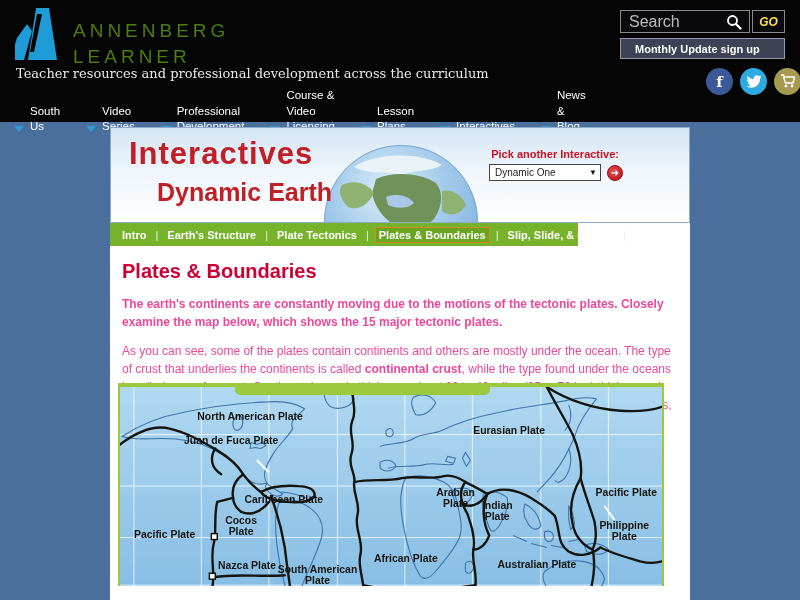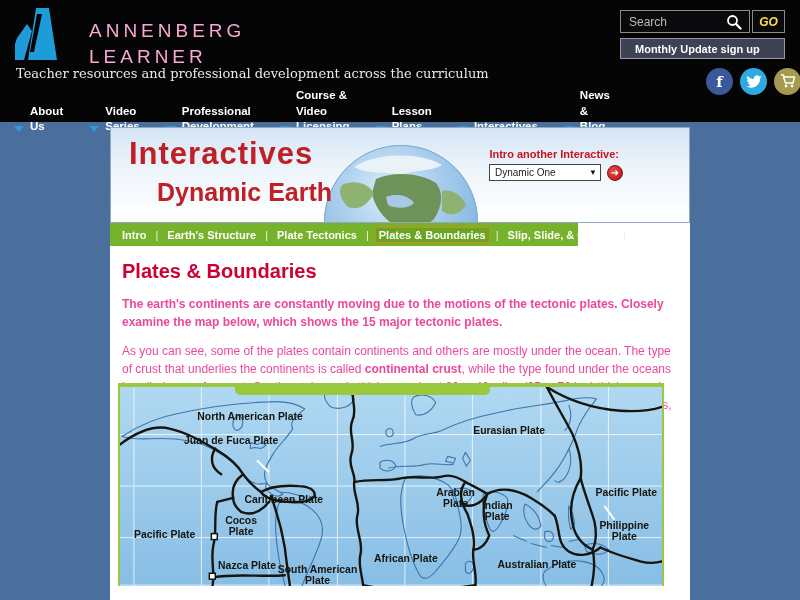--- a/index.html
+++ b/index.html
@@ -3,39 +3,39 @@
 <meta charset="utf-8">
 <style>
   * { margin:0; padding:0; box-sizing:border-box; }
   html,body { width:800px; height:600px; overflow:hidden; }
   body { background:#4b6f9d; font-family:"Liberation Sans", sans-serif; position:relative; }
 
   
   .header { position:absolute; top:0; left:0; width:800px; height:122px; background:#050505; }
   .logo { position:absolute; left:15px; top:8px; display:flex; align-items:flex-start; cursor:pointer; }
   .logo svg { display:block; }
-  .logo-text { color:#f9a8d4; font-size:19px; letter-spacing:4px; line-height:1.35; margin-left:28px; margin-top:10px; font-weight:400; }
+  .logo-text { color:#4d7c0f; font-size:19px; letter-spacing:4px; line-height:1.35; margin-left:12px; margin-top:10px; font-weight:400; }
   .tagline { position:absolute; left:16px; top:66px; color:#e9e9e9; font-family:"DejaVu Serif", serif; font-size:13px; }
 
   .search-wrap { position:absolute; left:620px; top:10px; display:flex; }
-  .search-input { width:130px; height:23px; background:#0a0a0c; border:1px solid #8a8a8a; color:#ccc; font-size:12px; padding:0 24px 0 8px; outline:none; }
+  .search-input { width:130px; height:23px; background:#0a0a0c; border:1px solid #8a8a8a; color:#ccc; font-size:16px; padding:0 24px 0 8px; outline:none; }
   .search-input::placeholder { color:#bbb; }
   .mag { position:absolute; left:106px; top:4px; pointer-events:none; }
   .go-btn { width:33px; height:23px; margin-left:2px; background:#0a0a0c; border:1px solid #8a8a8a; color:#fde047; font-size:12px; font-weight:bold; cursor:pointer;font-style:italic; }
   .signup-btn { position:absolute; left:620px; top:38px; width:165px; height:21px; background:#3d4254; border:1px solid #9199ab; color:#fff; font-size:11px; font-weight:bold; text-align:left; padding-left:14px; cursor:pointer; }
   .social { position:absolute; left:706px; top:68px; display:flex; gap:7px; }
   .soc { width:27px; height:27px; border-radius:50%; display:flex; align-items:center; justify-content:center; color:#fff; cursor:pointer; }
   .soc.fb { background:#3b5998; font-weight:bold; font-size:15px; font-family:"DejaVu Serif", serif; }
   .soc.tw { background:#2caae1; }
   .soc.cart { background:#a59a50; }
 
   .nav { position:absolute; left:14px; top:88px; width:600px; display:flex; align-items:flex-end; }
   .nav-item { display:flex; align-items:flex-end; margin-right:26px; cursor:pointer; color:#fff; font-size:11.5px; }
   .tri { width:0; height:0; border-left:5px solid transparent; border-right:5px solid transparent; border-top:6px solid #2f9bd6; margin:0 6px 3px 0; }
-  .nav-lines { line-height:1.35;font-weight:bold; }
+  .nav-lines { line-height:1.35; }
   .nav-lines span { display:block; }
 
   
   .content { position:absolute; left:110px; top:127px; width:580px; height:473px; background:#fff; overflow:hidden; }
 
   
   .banner { position:relative; width:580px; height:96px; background:linear-gradient(#d5e5f4 0%, #eef5fb 45%, #ffffff 100%); border:1px solid #8fa9c9; overflow:hidden; }
   .banner-title { position:absolute; left:18px; top:8px; color:#bf2026; font-size:31px; font-weight:bold; letter-spacing:1px; }
   .banner-sub { position:absolute; left:46px; top:50px; color:#bf2026; font-size:25px; font-weight:bold; }
   .globe { position:absolute; left:213px; top:17px; }
@@ -104,21 +104,21 @@
         <circle cx="6" cy="12" r="1.4" fill="#fff"></circle>
         <circle cx="12" cy="12" r="1.4" fill="#fff"></circle>
       </svg>
     </div>
   </div>
 
   <div class="nav">
     <div class="nav-item">
       <span class="tri"></span>
       <span class="nav-lines">
-          <span>About Us</span>
+          <span>South Us</span>
           <span></span>
         </span>
     </div>
     <div class="nav-item">
       <span class="tri"></span>
       <span class="nav-lines">
           <span>Video Series</span>
           <span></span>
         </span>
     </div>
@@ -179,21 +179,21 @@
         <path d="M30,22 C50,8 95,6 118,20 C104,28 90,24 78,30 C64,26 44,30 30,22 Z" fill="#e9f2f7"></path>
         <path d="M52,34 C70,26 96,28 112,38 C120,48 118,62 110,74 C100,84 84,86 70,80 C58,72 50,60 48,48 Z" fill="#6f9259"></path>
         <path d="M18,40 C30,34 44,38 50,48 C44,60 34,66 24,62 C16,54 14,46 18,40 Z" fill="#8eb271"></path>
         <path d="M118,46 C128,44 138,50 142,60 C136,70 126,72 118,66 Z" fill="#8eb271"></path>
         <path d="M62,52 C72,48 84,50 90,58 C84,64 72,64 64,60 Z" fill="#a9c8e8"></path>
       </g>
       <circle cx="77" cy="77" r="76.5" fill="none" stroke="#7fa8cc" stroke-width="1"></circle>
     </svg>
     <div class="banner-title">Interactives</div>
     <div class="banner-sub">Dynamic Earth</div>
-    <div class="picker-label">Intro another Interactive:</div>
+    <div class="picker-label">Pick another Interactive:</div>
     <div class="picker">
       <span>Dynamic One</span>
       <span class="dd">▼</span>
     </div>
     <div class="picker-go">➜</div>
   </div>
 
   <div class="tabs">
     <span class="tab">Intro</span>
       <span class="tab-sep">|</span>

